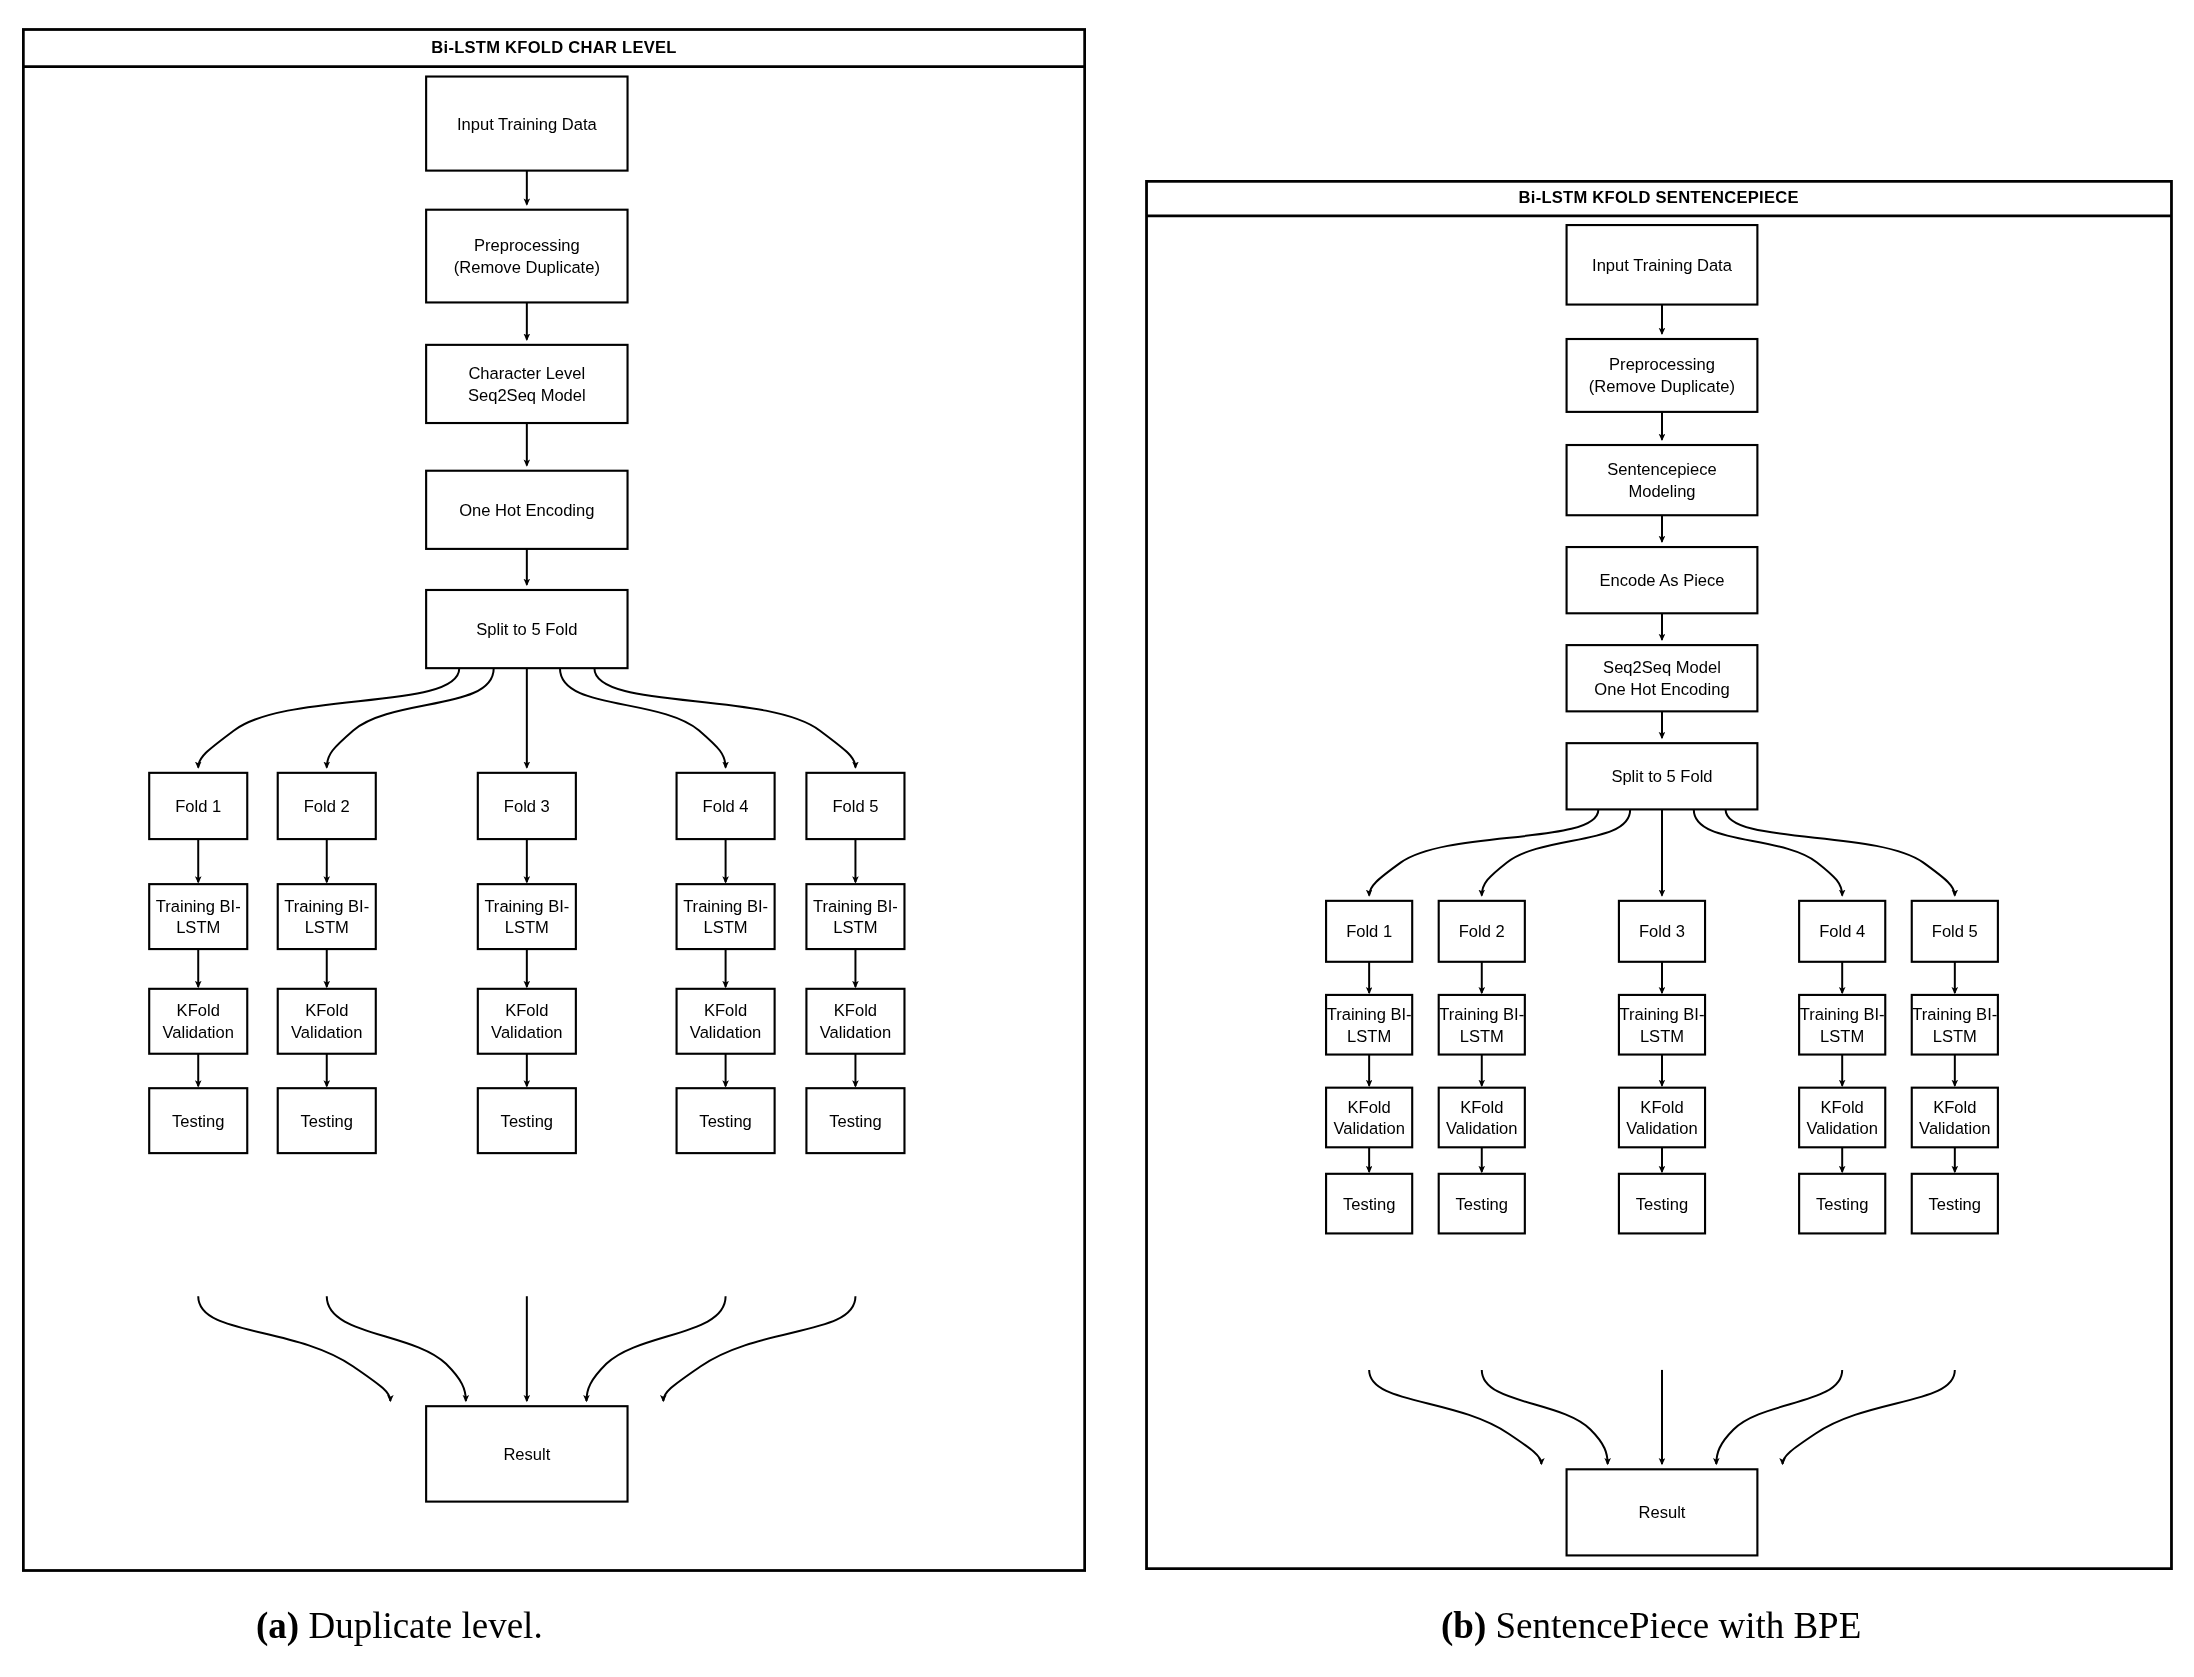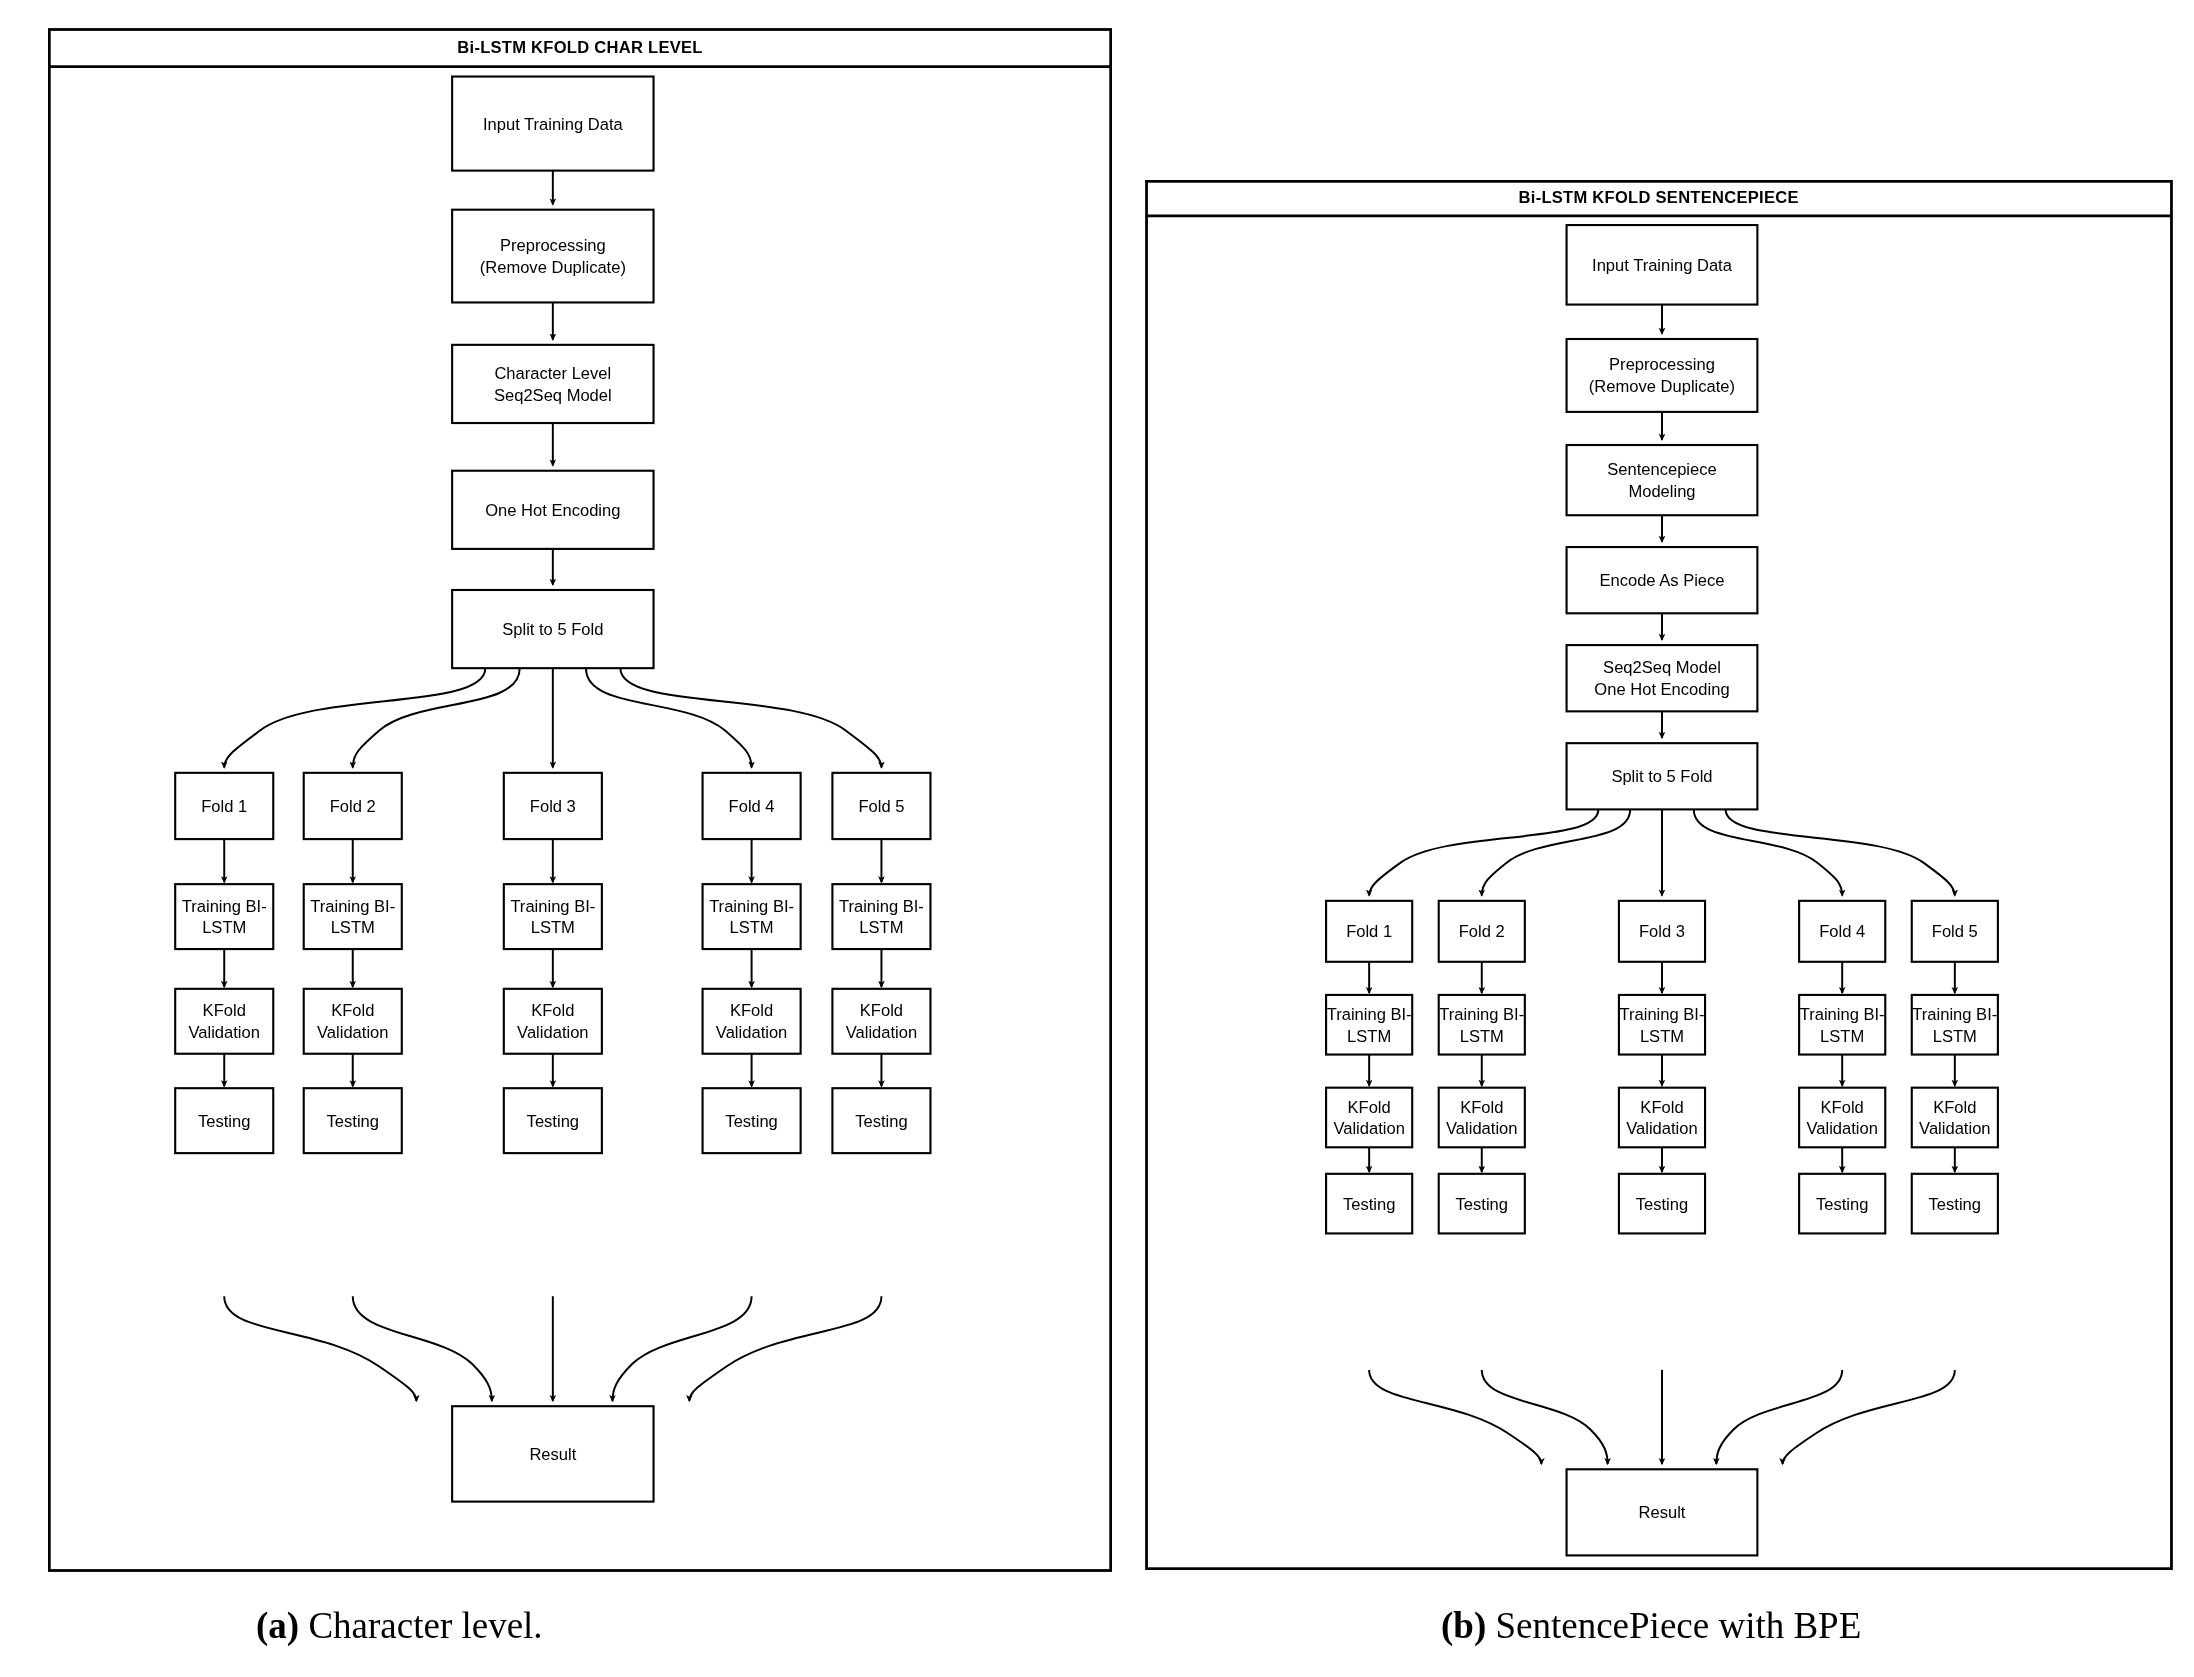--- a/index.html
+++ b/index.html
@@ -17,21 +17,21 @@
   rect.frame{fill:#ffffff;stroke:#000000;stroke-width:4.2;}
   line.divider{stroke:#000000;stroke-width:4.2;}
   path.edge,line.edge{stroke:#000000;stroke-width:3;fill:none;}
   polygon.arrowhead{fill:#000000;}
 </style>
 </head>
 <body>
 
 <div class="figure-wrap">
 
-  <div class="panel" id="panel-a-holder" style="left:22px;top:28px;margin-left:26px;">
+  <div class="panel" id="panel-a-holder" style="left:22px;top:28px;">
     <svg width="1064" height="1544" viewBox="0 0 1606 2330">
       <defs>
         <marker id="ah-a" markerWidth="12" markerHeight="12" refX="9" refY="5" orient="auto" markerUnits="userSpaceOnUse">
           <polygon class="arrowhead" points="0,0 11,5 0,10 2.6,5"></polygon>
         </marker>
       </defs>
 
       <rect class="frame" x="2" y="2" width="1602" height="2326"></rect>
       <line class="divider" x1="2" y1="58" x2="1604" y2="58"></line>
       <text class="titlelabel" x="803" y="37" text-anchor="middle">Bi-LSTM KFOLD CHAR LEVEL</text>
@@ -243,20 +243,20 @@
       <line class="edge" x1="780" y1="1796" x2="780" y2="1938" marker-end="url(#ah-b)"></line>
       <path class="edge" d="M1052,1796 C1052,1848 932,1842 888,1886 C866,1908 862,1922 862,1938" marker-end="url(#ah-b)"></path>
       <path class="edge" d="M1222,1796 C1222,1848 1092,1838 1012,1892 C976,1916 962,1926 962,1938" marker-end="url(#ah-b)"></path>
 
       <rect class="node" x="636" y="1946" width="288" height="130"></rect>
       <text class="resultlabel" x="780" y="2020" text-anchor="middle"><tspan x="780" dy="0">Result</tspan></text>
     </svg>
   </div>
 
   <div class="caption" style="left:256px;top:1604px;">
-    <b>(a)</b><span> Character level.</span>
+    <b>(a)</b><span> Duplicate level.</span>
   </div>
   <div class="caption" style="left:1441px;top:1604px;">
     <b>(b)</b><span> SentencePiece with BPE</span>
   </div>
 
 </div>
 
 
 </body></html>

